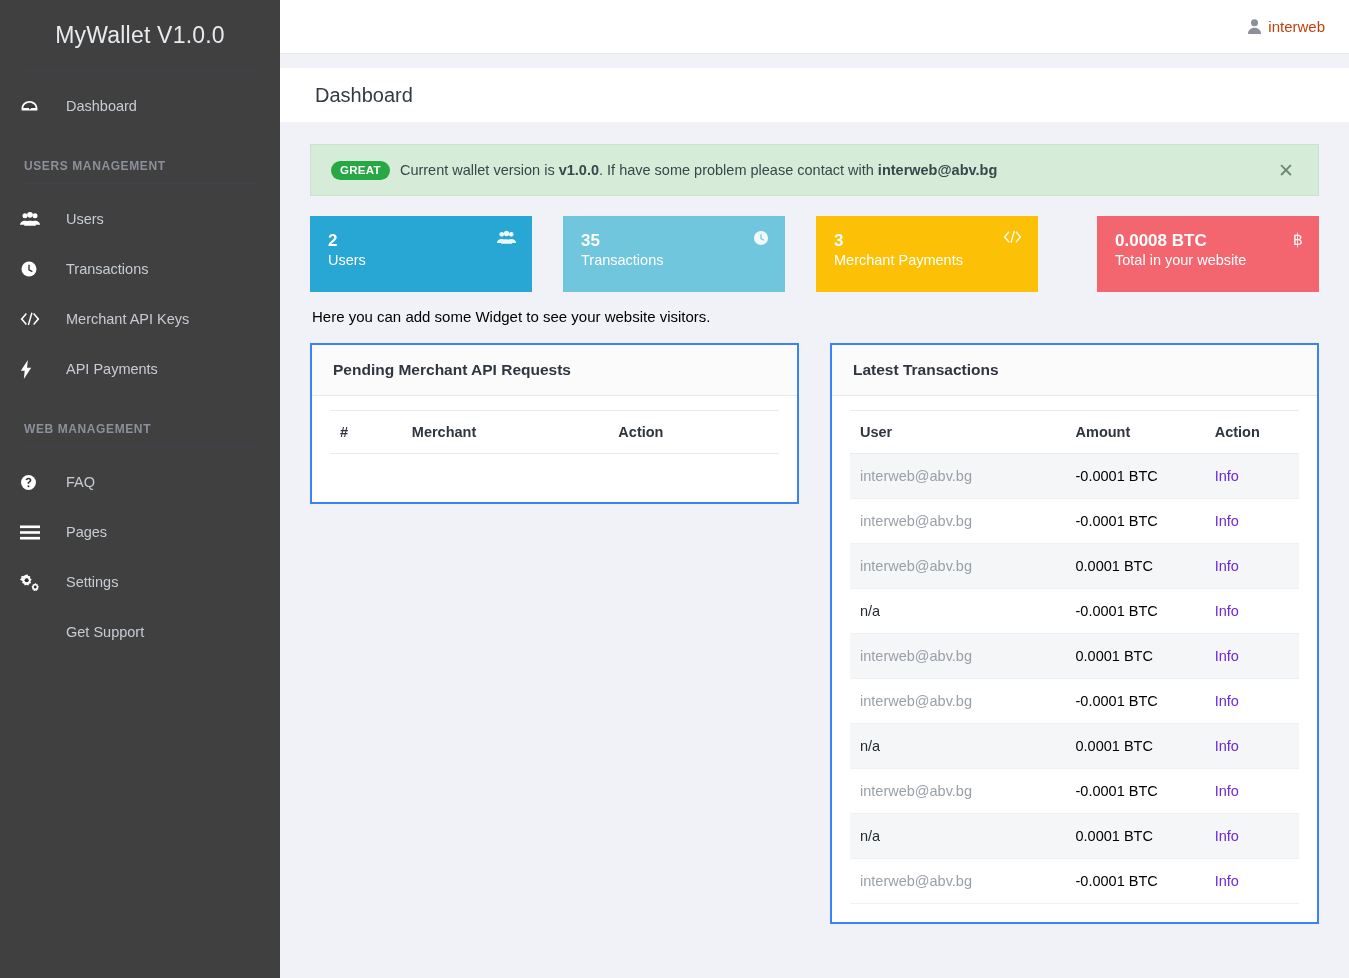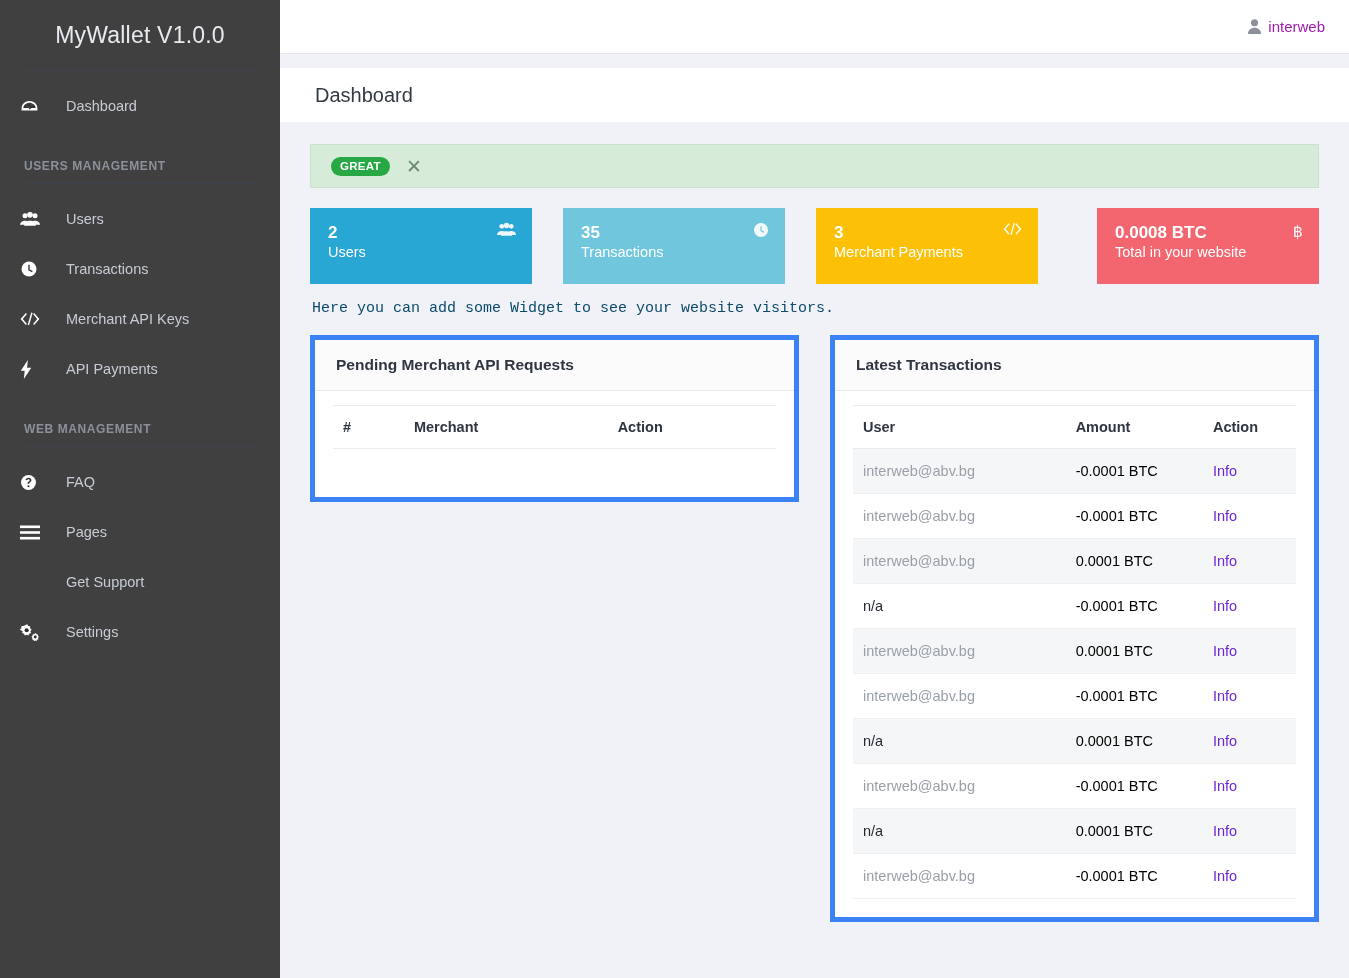--- a/index.html
+++ b/index.html
@@ -68,21 +68,21 @@
   #topbar {
     height: 54px;
     background: #ffffff;
     border-bottom: 1px solid #e4e7ec;
     display: flex; align-items: center; justify-content: flex-end;
     padding-right: 24px;
     flex: 0 0 54px;
   }
   #user-chip {
     display: flex; align-items: center; gap: 7px;
-    color: #a21caf; font-size: 15px;
+    color: #c2410c; font-size: 15px;
     cursor: pointer;
   }
   #user-chip svg { fill: #8c9199; display: block; }
 
   #title-spacer { height: 14px; background: #f1f2f7; flex: 0 0 14px; }
   #title-band {
     background: #ffffff;
     height: 54px; flex: 0 0 54px;
     display: flex; align-items: center;
     padding-left: 35px;
@@ -92,21 +92,21 @@
   #content {
     flex: 1 1 auto;
     padding: 22px 30px 0 30px;
     overflow: hidden;
   }
 
   
   #alert {
     background: #d6ecd9;
     border: 1px solid #c7e3cb;
-    height: 44px;
+    height: 52px;
     display: flex; align-items: center;
     padding: 0 18px 0 20px;
     margin-bottom: 20px;
   }
   #alert-badge {
     background: #27a844;
     color: #fff;
     font-size: 11.5px; font-weight: bold;
     padding: 3px 9px 4px;
     border-radius: 10px;
@@ -137,31 +137,30 @@
   .card .val { font-size: 17px; font-weight: bold; line-height: 1.25; }
   .card .lbl { font-size: 14.5px; font-weight: 400; line-height: 1.3; }
   .card .cico {
     position: absolute; top: 14px; right: 16px;
     opacity: .92;
   }
   .card .cico svg { display: block; fill: #fff; }
 
   
   #widget-note {
-    color: #0c4a6e; font-size: 15px;
+    color: #000000; font-size: 15px;
     margin: 12px 0 18px 2px;
-    font-family: Liberation Mono, monospace;
   }
 
   
   #panels { display: flex; gap: 31px; align-items: flex-start; }
   .panel {
     flex: 1 1 0;
     background: #ffffff;
-    border: 5px solid #3b82f6;
+    border: 2px solid #3b82f6;
   }
   .panel-head {
     height: 51px;
     border-bottom: 1px solid #e6e8ec;
     display: flex; align-items: center;
     padding-left: 21px;
     background: #fbfbfc;
   }
   .panel-head h2 { font-size: 15.5px; font-weight: bold; color: #2f3640; }
   .panel-body { padding: 14px 18px 18px 18px; }
@@ -281,42 +280,42 @@
 
     <div class="nav-item">
       <span class="nav-ico">
         <svg width="20" height="15" viewBox="0 0 20 15">
             <rect x="0" y="0.5" width="20" height="2.6" fill="#fff"></rect>
             <rect x="0" y="6.2" width="20" height="2.6" fill="#fff"></rect>
             <rect x="0" y="11.9" width="20" height="2.6" fill="#fff"></rect>
           </svg>
       </span>
       <span class="nav-label">Pages</span>
-    </div>
-
-    <div class="nav-item">
-      <span class="nav-ico"></span>
-      <span class="nav-label">Get Support</span>
     </div>
 
     <div class="nav-item">
       <span class="nav-ico">
         <svg width="20" height="18" viewBox="0 0 22 20">
           <g fill="#fff">
               <path d="M8 1.4l1 2 2.2.2-.1 2.3 1.7 1.4-1.3 1.8.7 2.1-2.2.7-.8 2.1-2-1-2 1-.8-2.1-2.2-.7.7-2.1L-.3 7.3 1.4 5.9 1.3 3.6 3.5 3.4z"></path>
               <circle cx="7.3" cy="8" r="2.3" fill="#2a2f3a"></circle>
             </g>
           <g fill="#fff">
               <path d="M17.4 11.2l.8 1.4 1.6.1-.1 1.6 1.2 1-1 1.3.5 1.5-1.6.5-.5 1.5-1.5-.7-1.4.7-.6-1.5-1.6-.5.5-1.5-1-1.3 1.2-1-.1-1.6 1.6-.1z"></path>
               <circle cx="16.8" cy="15.6" r="1.6" fill="#2a2f3a"></circle>
             </g>
         </svg>
       </span>
       <span class="nav-label">Settings</span>
     </div>
+
+    <div class="nav-item">
+      <span class="nav-ico"></span>
+      <span class="nav-label">Get Support</span>
+    </div>
   </div>
 </aside>
 
 <div id="main">
 
   <header id="topbar">
     <div id="user-chip">
       <span>
         <svg width="13" height="15" viewBox="0 0 14 16">
             <circle cx="7" cy="4" r="3.8"></circle>
@@ -329,20 +328,23 @@
 
   <div id="title-spacer"></div>
   <div id="title-band">
     <h1>Dashboard</h1>
   </div>
 
   <div id="content">
 
     <div id="alert" style="background: rgb(214, 236, 217);">
       <span id="alert-badge" style="background: rgb(39, 168, 68);">GREAT</span>
+      <span id="alert-text">
+        <span>Current wallet version is </span><b>v1.0.0</b><span>. If have some problem please contact with </span><b>interweb@abv.bg</b>
+      </span>
       <span id="alert-close">✕</span>
     </div>
 
     <div id="cards">
 
       <div class="card" style="background: rgb(40, 166, 212);">
         <div class="val">2</div>
         <div class="lbl">Users</div>
         <span class="cico">
           <svg width="19" height="15" viewBox="0 0 24 18">

